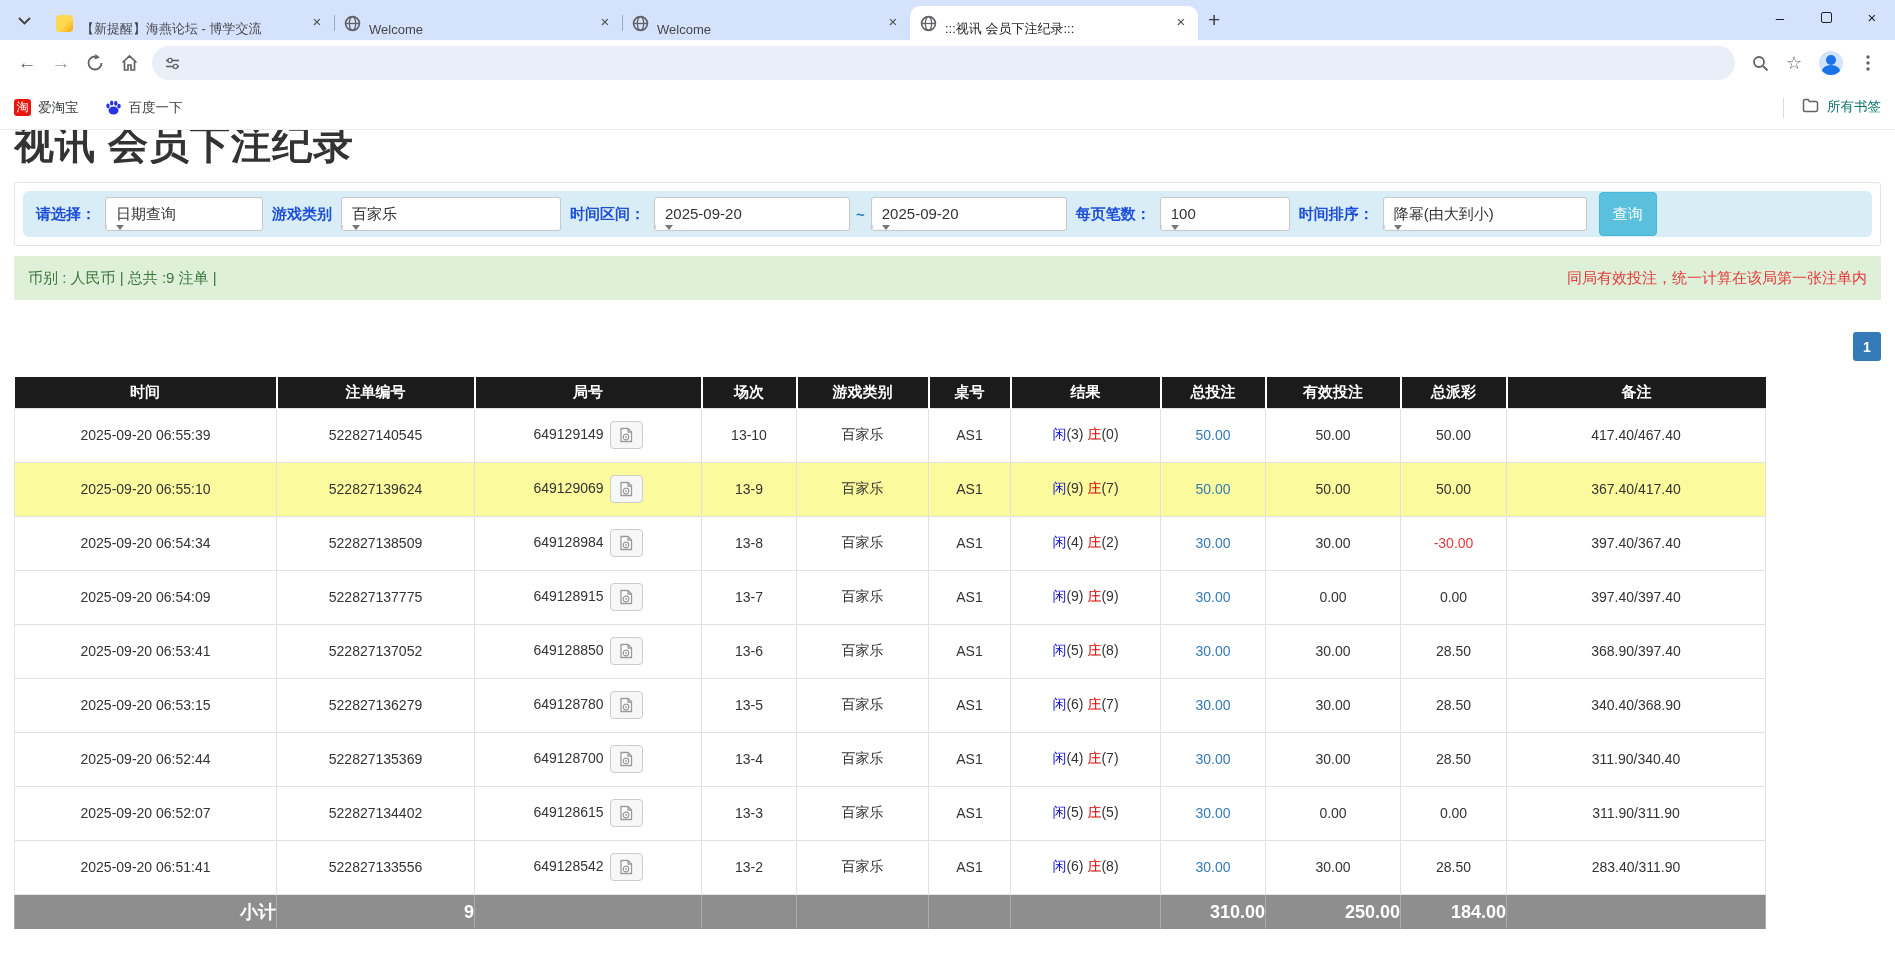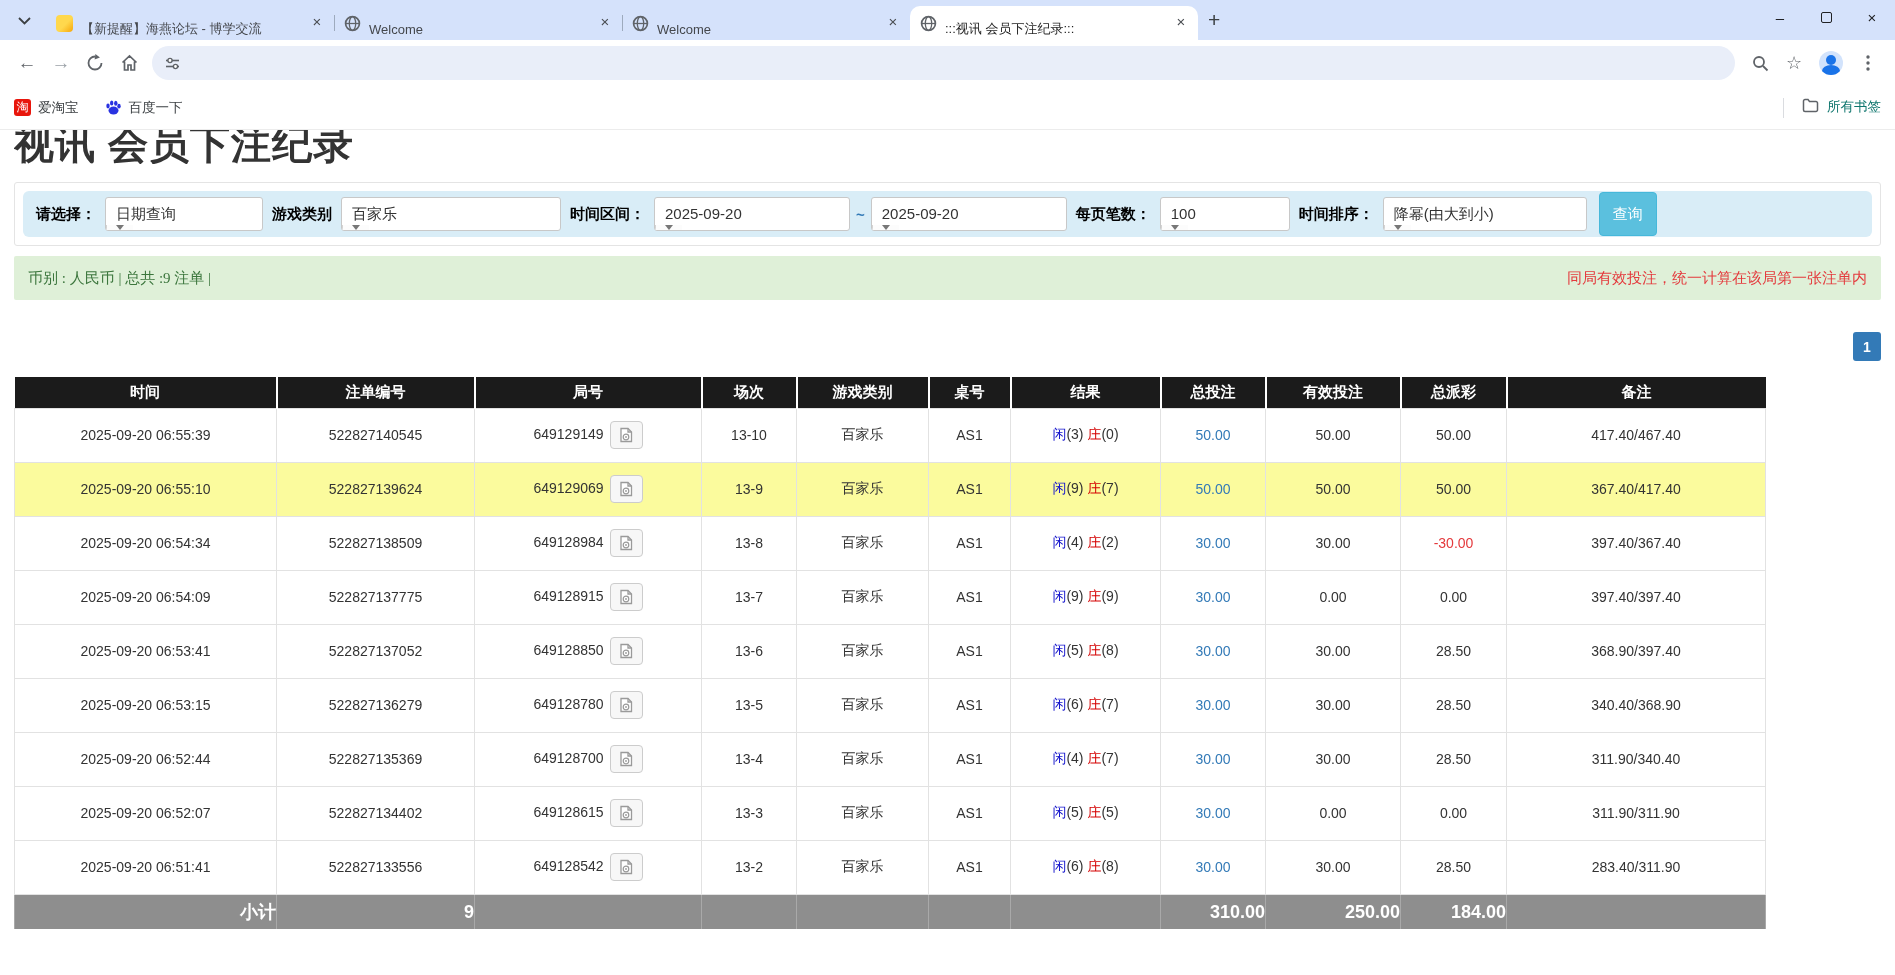--- a/index.html
+++ b/index.html
@@ -38,29 +38,29 @@
   .bm-right { margin-left:auto; display:flex; gap:8px; font-size:13.5px; color:#0f766e; }
   .bm-divider { width:1px; height:20px; background:#dadce0; margin-right:10px; }
 
   
   .content { height:799px; overflow:hidden; }
   .pagetitle-clip { height:34px; overflow:hidden; margin:0 0 18px 14px; }
   .pagetitle-clip h2 { font-size:40px; font-weight:bold; color:#333; margin-top:-13px; letter-spacing:1px; }
 
   .filter-panel { margin:0 14px; border:1px solid #e4e4e4; border-radius:3px; padding:8px; }
   .filter-bar { background:#d9edf7; border-radius:6px; height:46px; display:flex; align-items:center; padding:0 10px; gap:6px; }
-  .flabel { font-size:15px; font-weight:bold; color:#000000; white-space:nowrap; margin:0 3px; }
+  .flabel { font-size:15px; font-weight:bold; color:#1d4ed8; white-space:nowrap; margin:0 3px; }
   .combo { display:flex; height:34px; background:#fff; border:1px solid #c8c8c8; border-radius:3px; overflow:hidden; cursor:pointer;flex-direction:column; }
   .combo .val { padding:0 10px; line-height:32px; font-size:15px; color:#333; flex:1; white-space:nowrap; overflow:hidden; }
   .combo .arrow { width:27px; border-left:1px solid #d4d4d4; background:#fcfcfc; display:flex; align-items:center; justify-content:center; flex:none; }
   .tri { width:0; height:0; border-left:4px solid transparent; border-right:4px solid transparent; border-top:5px solid #777; }
   .tilde { font-size:15px; color:#337ab7; font-weight:bold; }
   .btn-query { height:44px; padding:0 13px; background:#5bc0de; border:1px solid #46b8da; border-radius:4px; color:#fff; font-size:15px; cursor:pointer; margin-left:6px; }
 
-  .notice { margin:10px 14px 0; height:44px; background:#dff0d8; display:flex; align-items:center; justify-content:space-between; padding:0 14px; border-radius:2px;font-family:Liberation Serif, serif; }
+  .notice { margin:10px 14px 0; height:44px; background:#dff0d8; display:flex; align-items:center; justify-content:space-between; padding:0 14px; border-radius:2px; }
   .notice .left { font-size:15px; color:#3c763d; }
   .notice .right { font-size:15px; color:#e4393c; }
 
   .pager-row { display:flex; justify-content:flex-end; margin:32px 14px 16px; }
   .page-box { min-width:28px; height:29px; background:#337ab7; color:#fff; font-size:14px; font-weight:bold; display:flex; align-items:center; justify-content:center; border-radius:3px; cursor:pointer; }
 
   table.bets { width:1752px; margin:0 14px; border-collapse:collapse; table-layout:fixed; }
   .bets thead th { background:#1b1b1b; color:#fff; font-size:15px; font-weight:bold; height:31px; border-left:2px solid #fff; }
   .bets thead th:first-child { border-left:none; }
   .bets tbody td { background:#fff; border:1px solid #e2e2e2; height:54px; text-align:center; font-size:14px; color:#333; overflow:hidden; }

